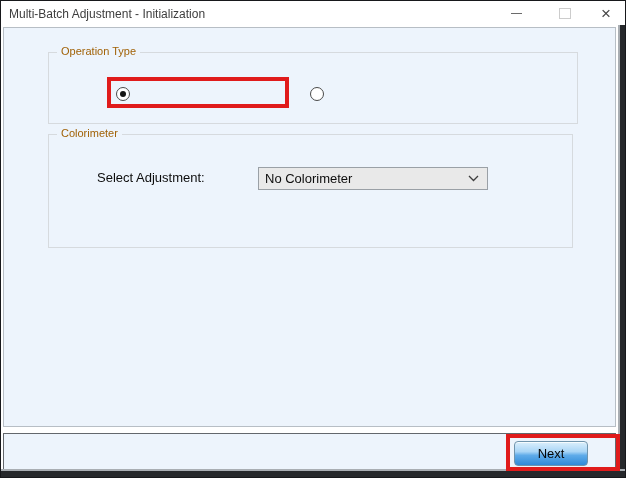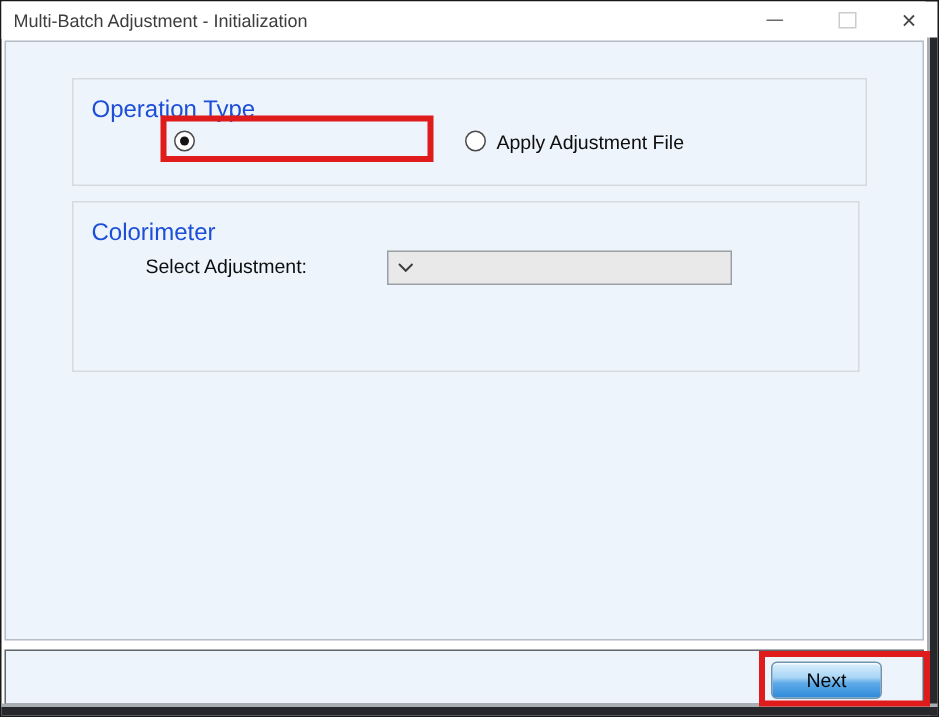--- a/index.html
+++ b/index.html
@@ -46,21 +46,21 @@
     left:3px; top:27px; width:613px; height:400px;
     background:#edf4fc; border:1px solid #b7bec5;
   }
 
   
   .groupbox { border:1px solid #d6dade; background:transparent; }
   .group-operation { left:48px; top:52px; width:530px; height:72px; }
   .group-colorimeter { left:48px; top:134px; width:525px; height:114px;padding-left:48px; }
   .group-label {
     position:absolute; top:-8px; left:8px; padding:0 4px;
-    background:#edf4fc; font-size:16px; color:#1d4ed8; white-space:nowrap;margin-top:20px;
+    background:#edf4fc; font-size:11px; color:#a16207; white-space:nowrap;
   }
 
   
   .red-box { border:4px solid #e01b1b; background:transparent; pointer-events:none; z-index:5; }
   .hl-manual { left:107px; top:77px; width:182px; height:31px; }
   .hl-next   { left:506px; top:434px; width:114px; height:37px; }
 
   
   .radio-row {
     display:flex; align-items:center; gap:7px; height:16px;
@@ -125,32 +125,32 @@
 <div class="abs groupbox group-operation">
   <span class="group-label">Operation Type</span>
 </div>
 
 <div class="abs radio-row radio-manual">
   <span class="radio-circle selected"></span>
 </div>
 
 <div class="abs radio-row radio-apply">
   <span class="radio-circle"></span>
-  <span class="radio-label">Apply Adjustment File</span>
 </div>
 
 <div class="abs red-box hl-manual"></div>
 
 <div class="abs groupbox group-colorimeter">
   <span class="group-label">Colorimeter</span>
 </div>
 
 <span class="abs select-label">Select Adjustment:</span>
 
 <div class="abs combobox">
+  <span class="combo-value">No Colorimeter</span>
   <span class="chevron">
     <svg width="11" height="7" viewBox="0 0 11 7">
         <polyline points="1,1 5.5,5.5 10,1" fill="none" stroke="#3e3e3e" stroke-width="1.3"></polyline>
       </svg>
   </span>
 </div>
 
 <div class="abs footer-bar"></div>
 
 <div class="abs next-button">

